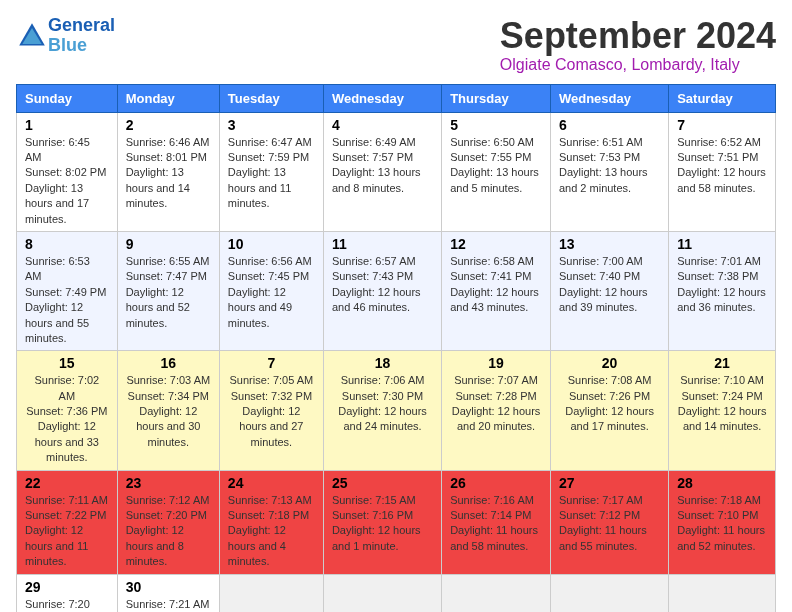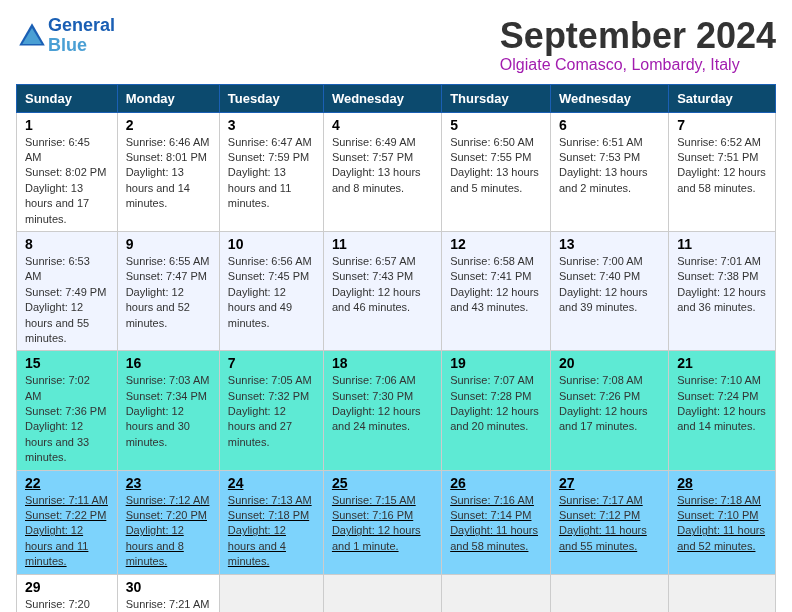--- a/index.html
+++ b/index.html
@@ -45,21 +45,21 @@
     .location-title {
       font-size: 16px;
       color: #a21caf;
     }
     table {
       width: 100%;
       border-collapse: collapse;
       font-size: 11px;
     }
     thead tr {
-      background: #0c4a6e;
+      background: #3b82f6;
       color: #fff;
     }
     thead th {
       padding: 6px 8px;
       text-align: left;
       font-size: 13px;
       font-weight: bold;
       border: 1px solid #1a5fb4;
     }
     tbody tr {
@@ -230,21 +230,21 @@
       </td>
         <td>
         <span class="day-num">11</span>
         <div class="day-info">
           Sunrise: 7:01 AM<br>
           Sunset: 7:38 PM<br>
           Daylight: 12 hours and 36 minutes.
         </div>
       </td>
       </tr>
-      <tr style="background: #5eead4;">
+      <tr style="background: #fef9c3; text-align: center;">
         <td>
         <span class="day-num">15</span>
         <div class="day-info">
           Sunrise: 7:02 AM<br>
           Sunset: 7:36 PM<br>
           Daylight: 12 hours and 33 minutes.
         </div>
       </td>
         <td>
         <span class="day-num">16</span>
@@ -288,21 +288,21 @@
       </td>
         <td>
         <span class="day-num">21</span>
         <div class="day-info">
           Sunrise: 7:10 AM<br>
           Sunset: 7:24 PM<br>
           Daylight: 12 hours and 14 minutes.
         </div>
       </td>
       </tr>
-      <tr style="background: #7dd3fc; text-decoration: underline;">
+      <tr style="background: #ef4444;">
         <td>
         <span class="day-num">22</span>
         <div class="day-info">
           Sunrise: 7:11 AM<br>
           Sunset: 7:22 PM<br>
           Daylight: 12 hours and 11 minutes.
         </div>
       </td>
         <td>
         <span class="day-num">23</span>

